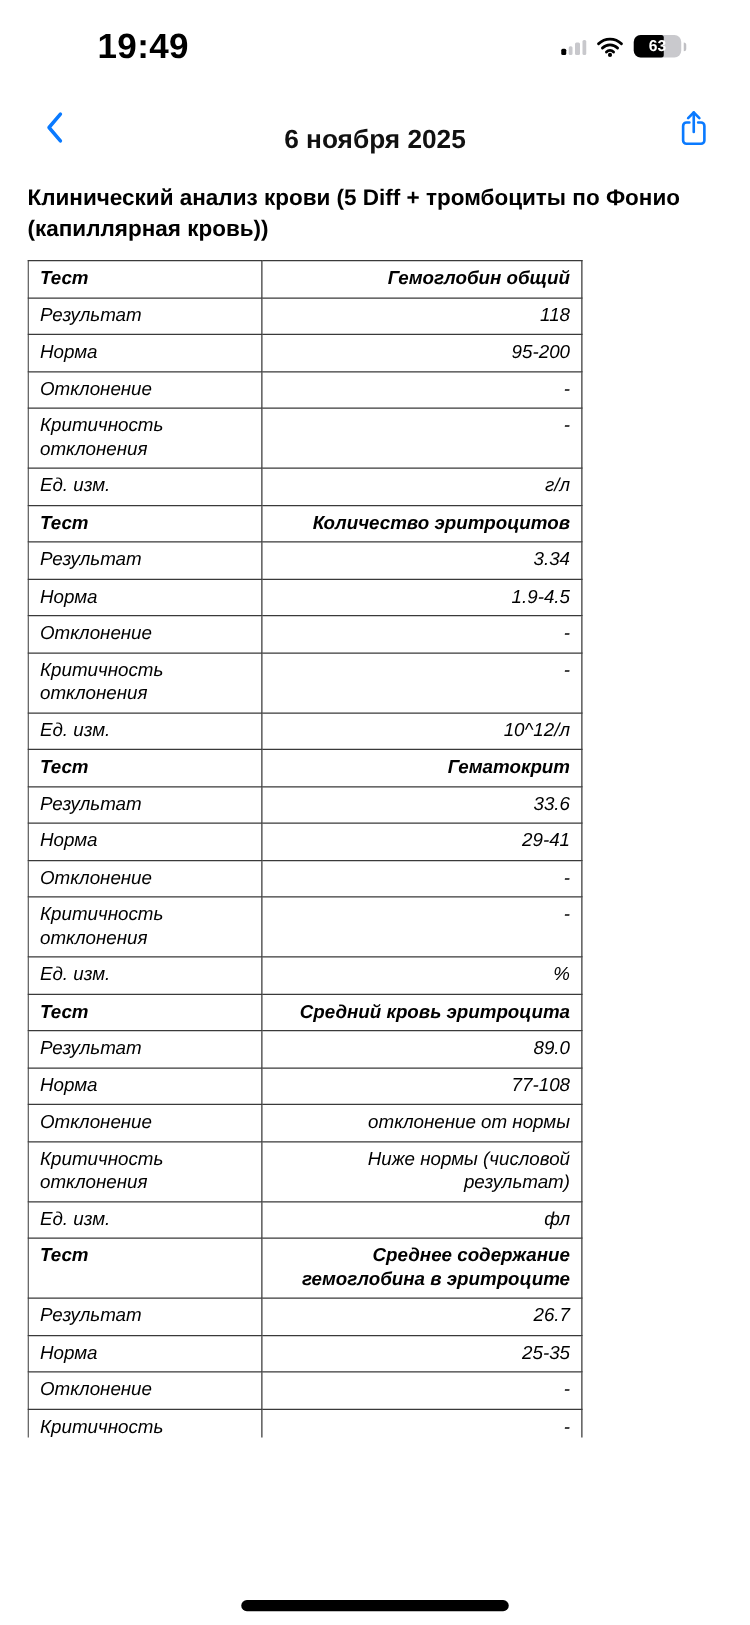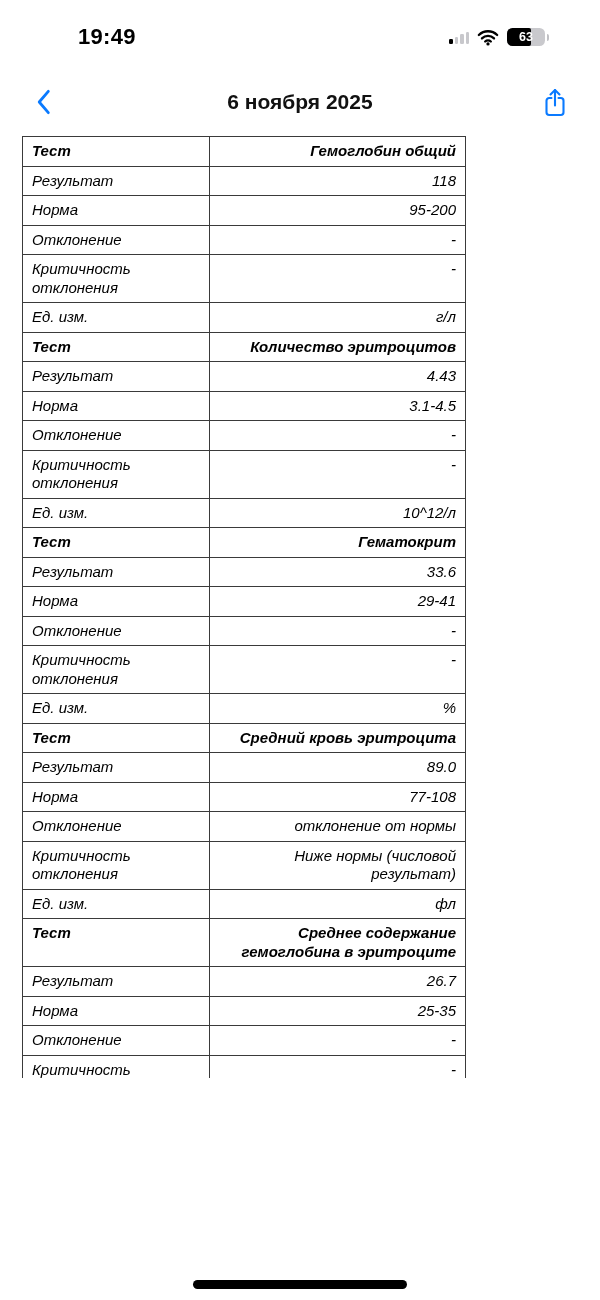--- a/index.html
+++ b/index.html
@@ -7,40 +7,40 @@
   .screen {
     position:relative; width:600px; height:1300px;
     background:#fff; overflow:hidden; margin:0 auto; color:#000;
   }
 
   
   .status-bar {
     display:flex; justify-content:space-between; align-items:center;
     padding:24px 55px 0 78px; height:26px;
   }
-  .status-time { font-size:22px; font-weight:bold; letter-spacing:.3px; }
+  .status-time { font-size:28px; font-weight:bold; letter-spacing:.3px; }
   .status-icons { display:flex; align-items:center; gap:8px; }
   .signal { display:flex; align-items:flex-end; gap:2px; height:13px; }
   .signal i { display:block; width:3.5px; border-radius:1.2px; background:#c8c8cc; }
   .signal .b1 { height:4.5px; background:#000; }
   .signal .b2 { height:7px; }
   .signal .b3 { height:9.5px; }
   .signal .b4 { height:12px; }
   .battery { position:relative; width:38px; height:18px; border-radius:5.5px; background:#c9c9cd;text-align:center; }
   .battery-fill { position:absolute; left:0; top:0; height:100%; width:63%; background:#000; border-radius:5.5px 2px 2px 5.5px; }
   .battery-num {
     position:absolute; inset:0; display:flex; align-items:center; justify-content:center;
     color:#fff; font-size:12.5px; font-weight:bold;
   }
   .battery-nub { position:absolute; right:-4px; top:5.5px; width:2.5px; height:7px; border-radius:0 2px 2px 0; background:#c0c0c4; }
 
   
   .nav-bar { position:relative; height:44px; margin-top:30px; }
   .nav-title {
-    position:absolute; left:0; right:0; top:0; height:44px;
+    position:absolute; left:0; right:0; top:10px; height:44px;
     display:flex; align-items:center; justify-content:center;
     font-size:21px; font-weight:600; color:#111;
   }
   .icon-btn {
     position:absolute; top:0; height:44px; display:flex; align-items:center;
     background:none; border:none; padding:0; cursor:pointer;
   }
   .back-btn { left:36px; }
   .share-btn { right:33px; }
 
@@ -108,20 +108,21 @@
     <button class="icon-btn share-btn">
       <svg width="24" height="31" viewBox="0 0 24 30">
         <path d="M12 2.5 V18" stroke="#0a7aff" stroke-width="2.1" fill="none" stroke-linecap="round"></path>
         <path d="M7.5 7 L12 2.5 L16.5 7" stroke="#0a7aff" stroke-width="2.1" fill="none" stroke-linecap="round" stroke-linejoin="round"></path>
         <path d="M8.5 10.5 H6.2 A2.7 2.7 0 0 0 3.5 13.2 V24.8 A2.7 2.7 0 0 0 6.2 27.5 H17.8 A2.7 2.7 0 0 0 20.5 24.8 V13.2 A2.7 2.7 0 0 0 17.8 10.5 H15.5" stroke="#0a7aff" stroke-width="2.1" fill="none" stroke-linecap="round"></path>
       </svg>
     </button>
   </div>
 
   <div class="content">
+    <h2 class="doc-subtitle">Клинический анализ крови (5 Diff + тромбоциты по Фонио (капиллярная кровь))</h2>
 
     <div class="table-clip">
       <table class="results">
         <tbody>
             <tr>
               <td class="label-cell hdr">Тест</td>
               <td class="value-cell hdr">Гемоглобин общий</td>
             </tr>
             <tr>
               <td class="label-cell">Результат</td>
@@ -142,25 +143,25 @@
             <tr>
               <td class="label-cell">Ед. изм.</td>
               <td class="value-cell">г/л</td>
             </tr>
             <tr>
               <td class="label-cell hdr">Тест</td>
               <td class="value-cell hdr">Количество эритроцитов</td>
             </tr>
             <tr>
               <td class="label-cell">Результат</td>
-              <td class="value-cell">4.43</td>
-            </tr>
-            <tr>
-              <td class="label-cell">Норма</td>
-              <td class="value-cell">3.1-4.5</td>
+              <td class="value-cell">3.34</td>
+            </tr>
+            <tr>
+              <td class="label-cell">Норма</td>
+              <td class="value-cell">1.9-4.5</td>
             </tr>
             <tr>
               <td class="label-cell">Отклонение</td>
               <td class="value-cell">-</td>
             </tr>
             <tr>
               <td class="label-cell">Критичность отклонения</td>
               <td class="value-cell">-</td>
             </tr>
             <tr>

